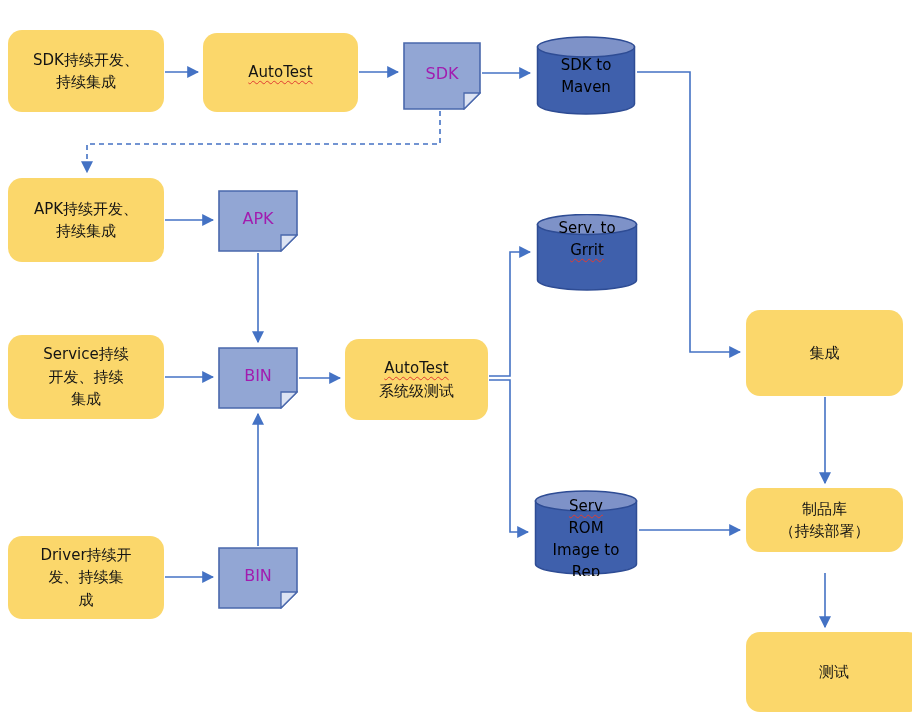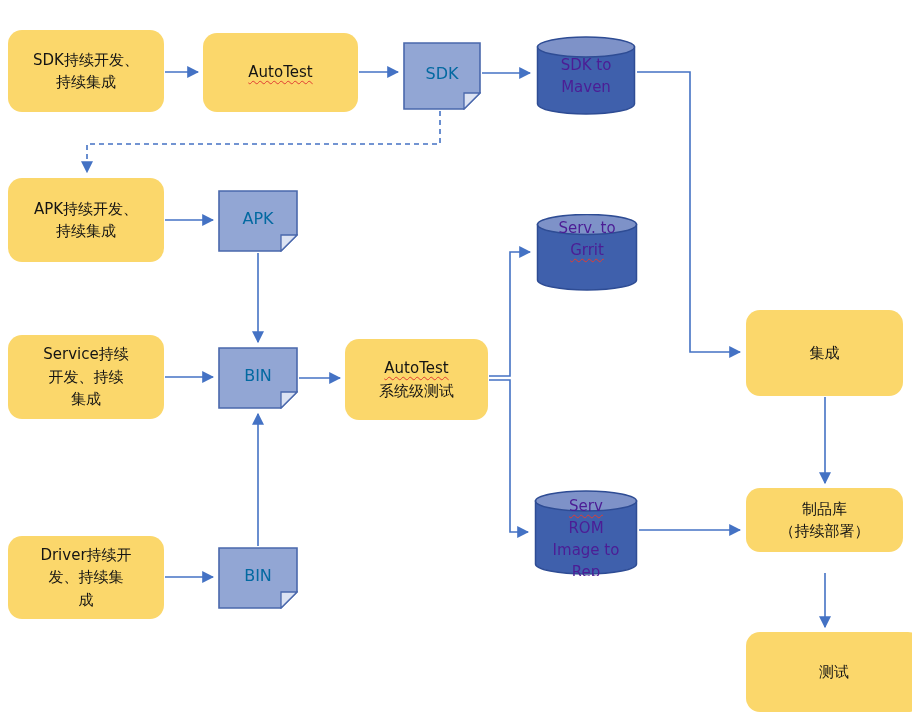--- a/index.html
+++ b/index.html
@@ -15,29 +15,29 @@
     display:flex;align-items:center;justify-content:center;text-align:center;
     color:#141414;font-size:15px;line-height:1.5;
   }
   .ynode .lbl{white-space:pre-line;padding:4px 8px;}
 
   
   .doc{position:absolute;z-index:2;}
   .doc svg{position:absolute;left:0;top:0;width:100%;height:100%;}
   .doc .lbl{
     position:absolute;inset:0;display:flex;align-items:center;justify-content:center;
-    color:#0369a1;font-size:16px;padding-bottom:6px;
+    color:#a21caf;font-size:16px;padding-bottom:6px;
   }
 
   
   .cyl{position:absolute;z-index:2;}
   .cyl svg{position:absolute;left:0;top:0;width:100%;height:100%;}
   .cyl .txt{
     position:absolute;inset:0;overflow:hidden;text-align:center;
-    color:#4c1d95;font-size:15px;
+    color:#000000;font-size:15px;
   }
 
   .wavy{
     text-decoration-line:underline;
     text-decoration-style:wavy;
     text-decoration-color:#E03C31;
     text-decoration-thickness:1px;
     text-underline-offset:3px;
   }
 </style>

